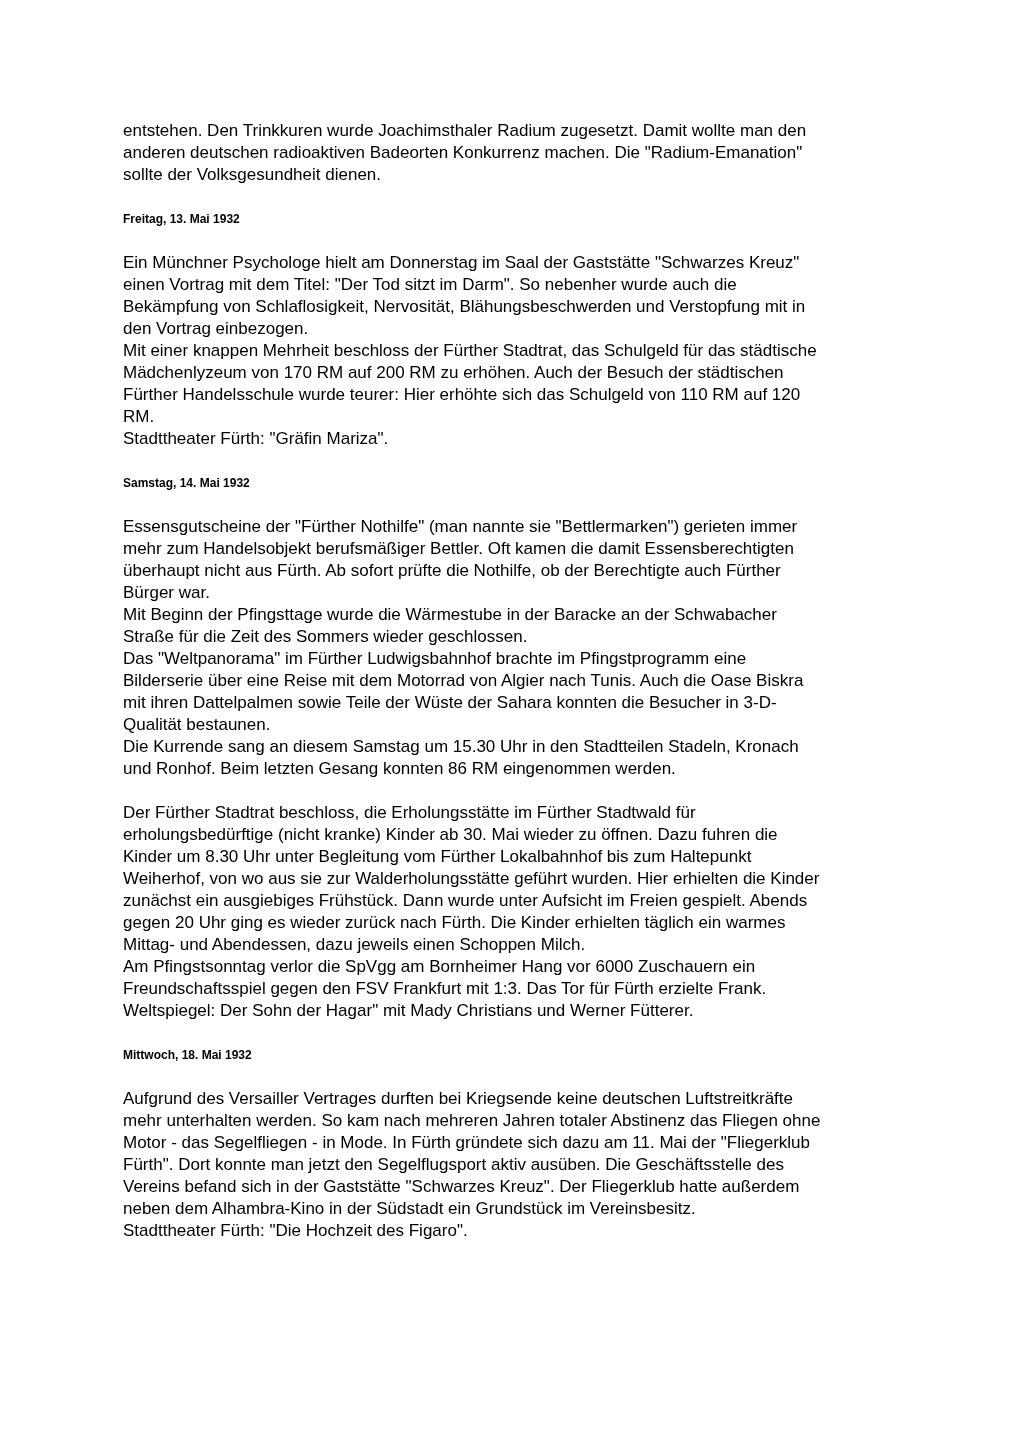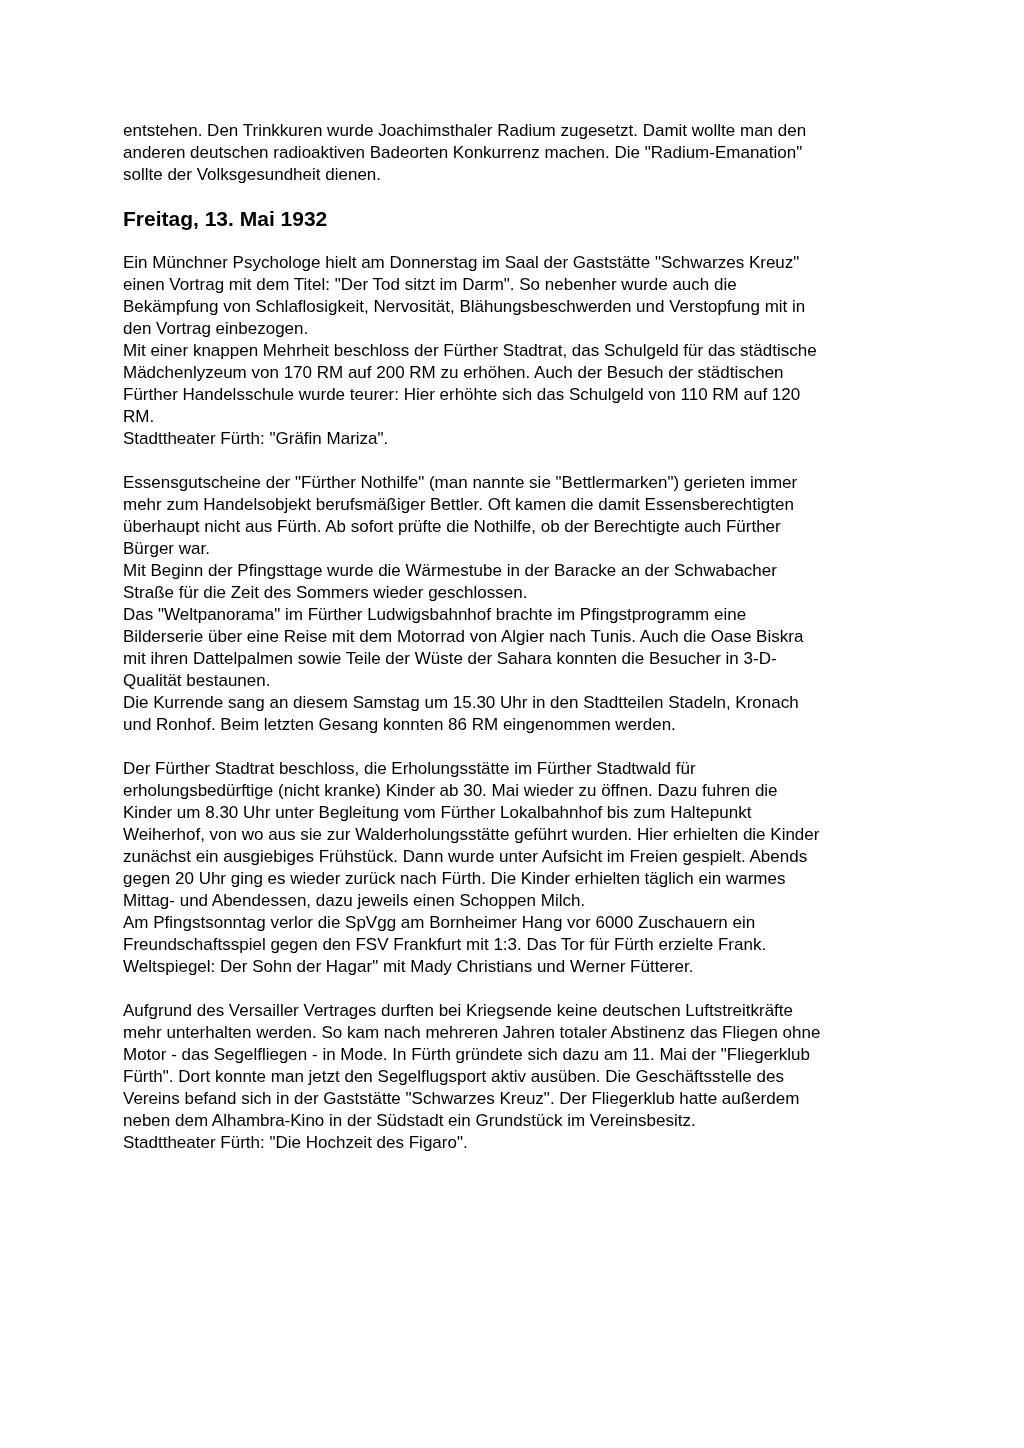--- a/index.html
+++ b/index.html
@@ -23,21 +23,21 @@
     font-size: 17px;
     line-height: 22px;
   }
   .para {
     margin: 0 0 22px 0;
     white-space: pre;       
     font-weight: normal;
   }
   .head {
     margin: 3px 0 22px 0;
-    font-size: 21px;
+    font-size: 12px;
     line-height: 22px;
     font-weight: bold;
     white-space: pre;
   }
 </style>
 </head>
 <body>
 
 <div class="page">
 
@@ -50,20 +50,21 @@
   <p class="para">Ein Münchner Psychologe hielt am Donnerstag im Saal der Gaststätte "Schwarzes Kreuz"
 einen Vortrag mit dem Titel: "Der Tod sitzt im Darm". So nebenher wurde auch die
 Bekämpfung von Schlaflosigkeit, Nervosität, Blähungsbeschwerden und Verstopfung mit in
 den Vortrag einbezogen.
 Mit einer knappen Mehrheit beschloss der Fürther Stadtrat, das Schulgeld für das städtische
 Mädchenlyzeum von 170 RM auf 200 RM zu erhöhen. Auch der Besuch der städtischen
 Fürther Handelsschule wurde teurer: Hier erhöhte sich das Schulgeld von 110 RM auf 120
 RM.
 Stadttheater Fürth: "Gräfin Mariza".</p>
 
+  <h3 class="head">Samstag, 14. Mai 1932</h3>
 
   <p class="para">Essensgutscheine der "Fürther Nothilfe" (man nannte sie "Bettlermarken") gerieten immer
 mehr zum Handelsobjekt berufsmäßiger Bettler. Oft kamen die damit Essensberechtigten
 überhaupt nicht aus Fürth. Ab sofort prüfte die Nothilfe, ob der Berechtigte auch Fürther
 Bürger war.
 Mit Beginn der Pfingsttage wurde die Wärmestube in der Baracke an der Schwabacher
 Straße für die Zeit des Sommers wieder geschlossen.
 Das "Weltpanorama" im Fürther Ludwigsbahnhof brachte im Pfingstprogramm eine
 Bilderserie über eine Reise mit dem Motorrad von Algier nach Tunis. Auch die Oase Biskra
 mit ihren Dattelpalmen sowie Teile der Wüste der Sahara konnten die Besucher in 3-D-
@@ -76,20 +77,21 @@
 erholungsbedürftige (nicht kranke) Kinder ab 30. Mai wieder zu öffnen. Dazu fuhren die
 Kinder um 8.30 Uhr unter Begleitung vom Fürther Lokalbahnhof bis zum Haltepunkt
 Weiherhof, von wo aus sie zur Walderholungsstätte geführt wurden. Hier erhielten die Kinder
 zunächst ein ausgiebiges Frühstück. Dann wurde unter Aufsicht im Freien gespielt. Abends
 gegen 20 Uhr ging es wieder zurück nach Fürth. Die Kinder erhielten täglich ein warmes
 Mittag- und Abendessen, dazu jeweils einen Schoppen Milch.
 Am Pfingstsonntag verlor die SpVgg am Bornheimer Hang vor 6000 Zuschauern ein
 Freundschaftsspiel gegen den FSV Frankfurt mit 1:3. Das Tor für Fürth erzielte Frank.
 Weltspiegel: Der Sohn der Hagar" mit Mady Christians und Werner Fütterer.</p>
 
+  <h3 class="head">Mittwoch, 18. Mai 1932</h3>
 
   <p class="para">Aufgrund des Versailler Vertrages durften bei Kriegsende keine deutschen Luftstreitkräfte
 mehr unterhalten werden. So kam nach mehreren Jahren totaler Abstinenz das Fliegen ohne
 Motor - das Segelfliegen - in Mode. In Fürth gründete sich dazu am 11. Mai der "Fliegerklub
 Fürth". Dort konnte man jetzt den Segelflugsport aktiv ausüben. Die Geschäftsstelle des
 Vereins befand sich in der Gaststätte "Schwarzes Kreuz". Der Fliegerklub hatte außerdem
 neben dem Alhambra-Kino in der Südstadt ein Grundstück im Vereinsbesitz.
 Stadttheater Fürth: "Die Hochzeit des Figaro".</p>
 
 

